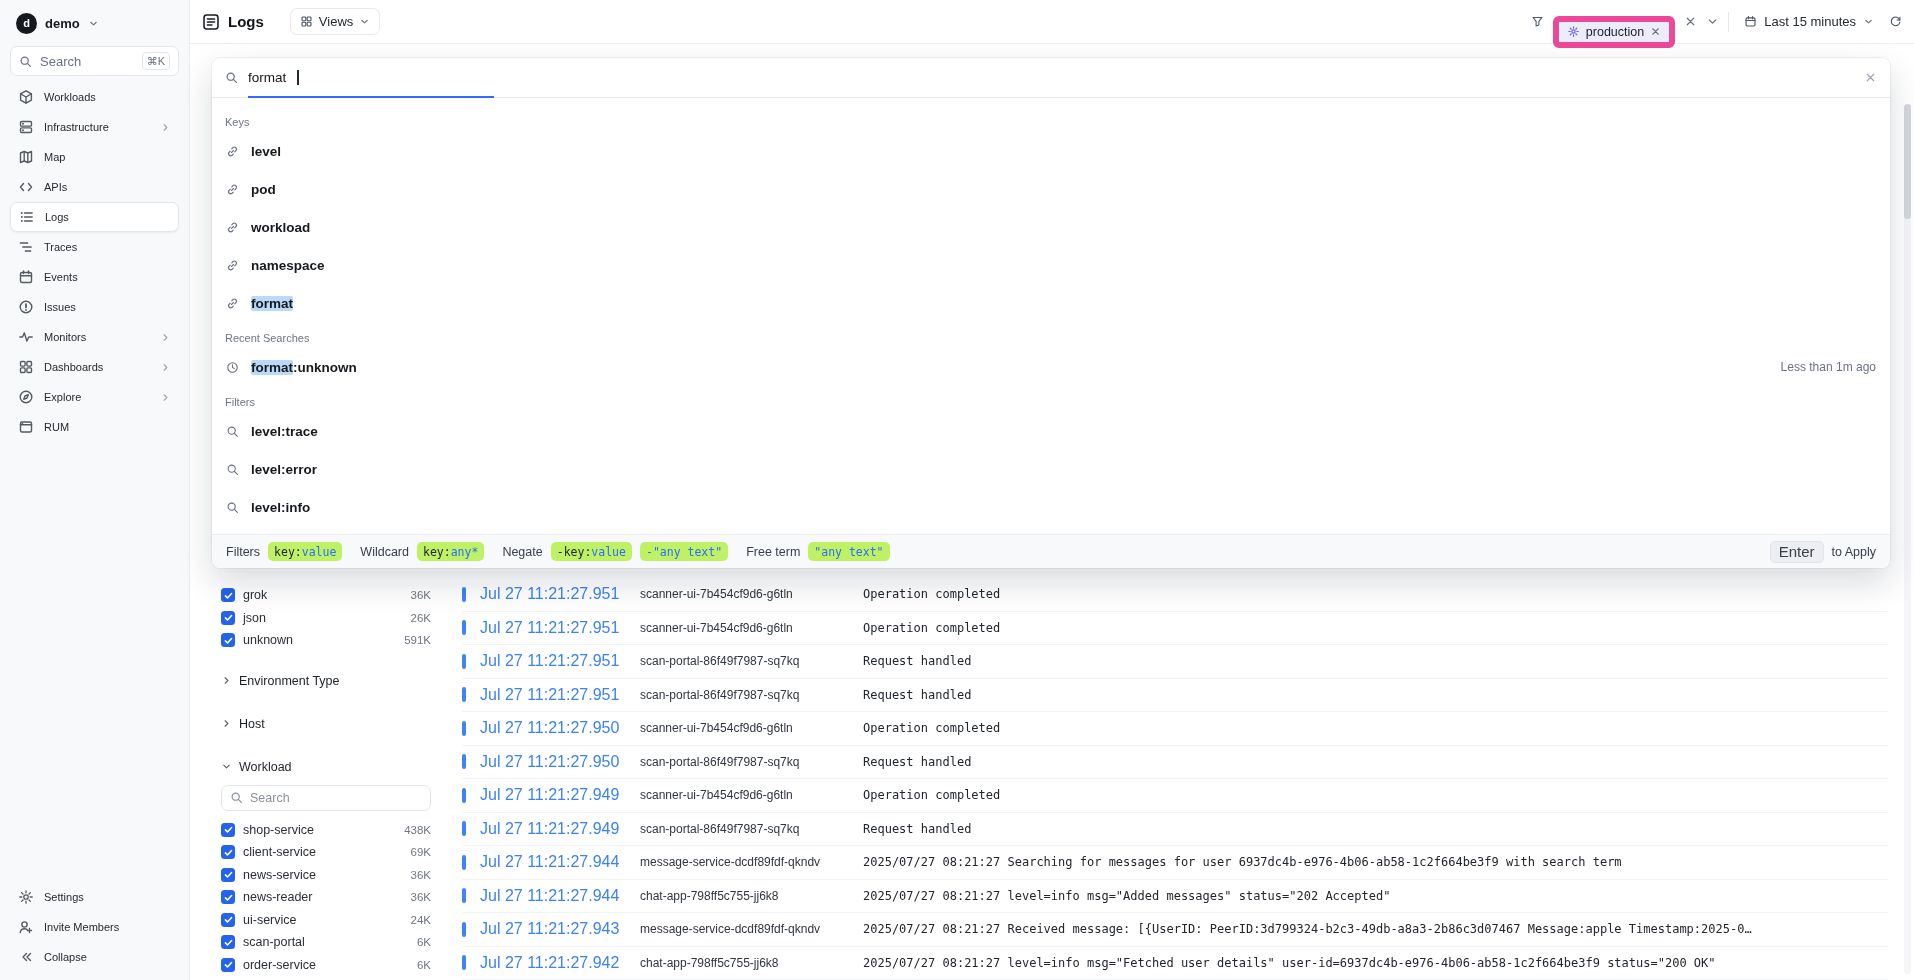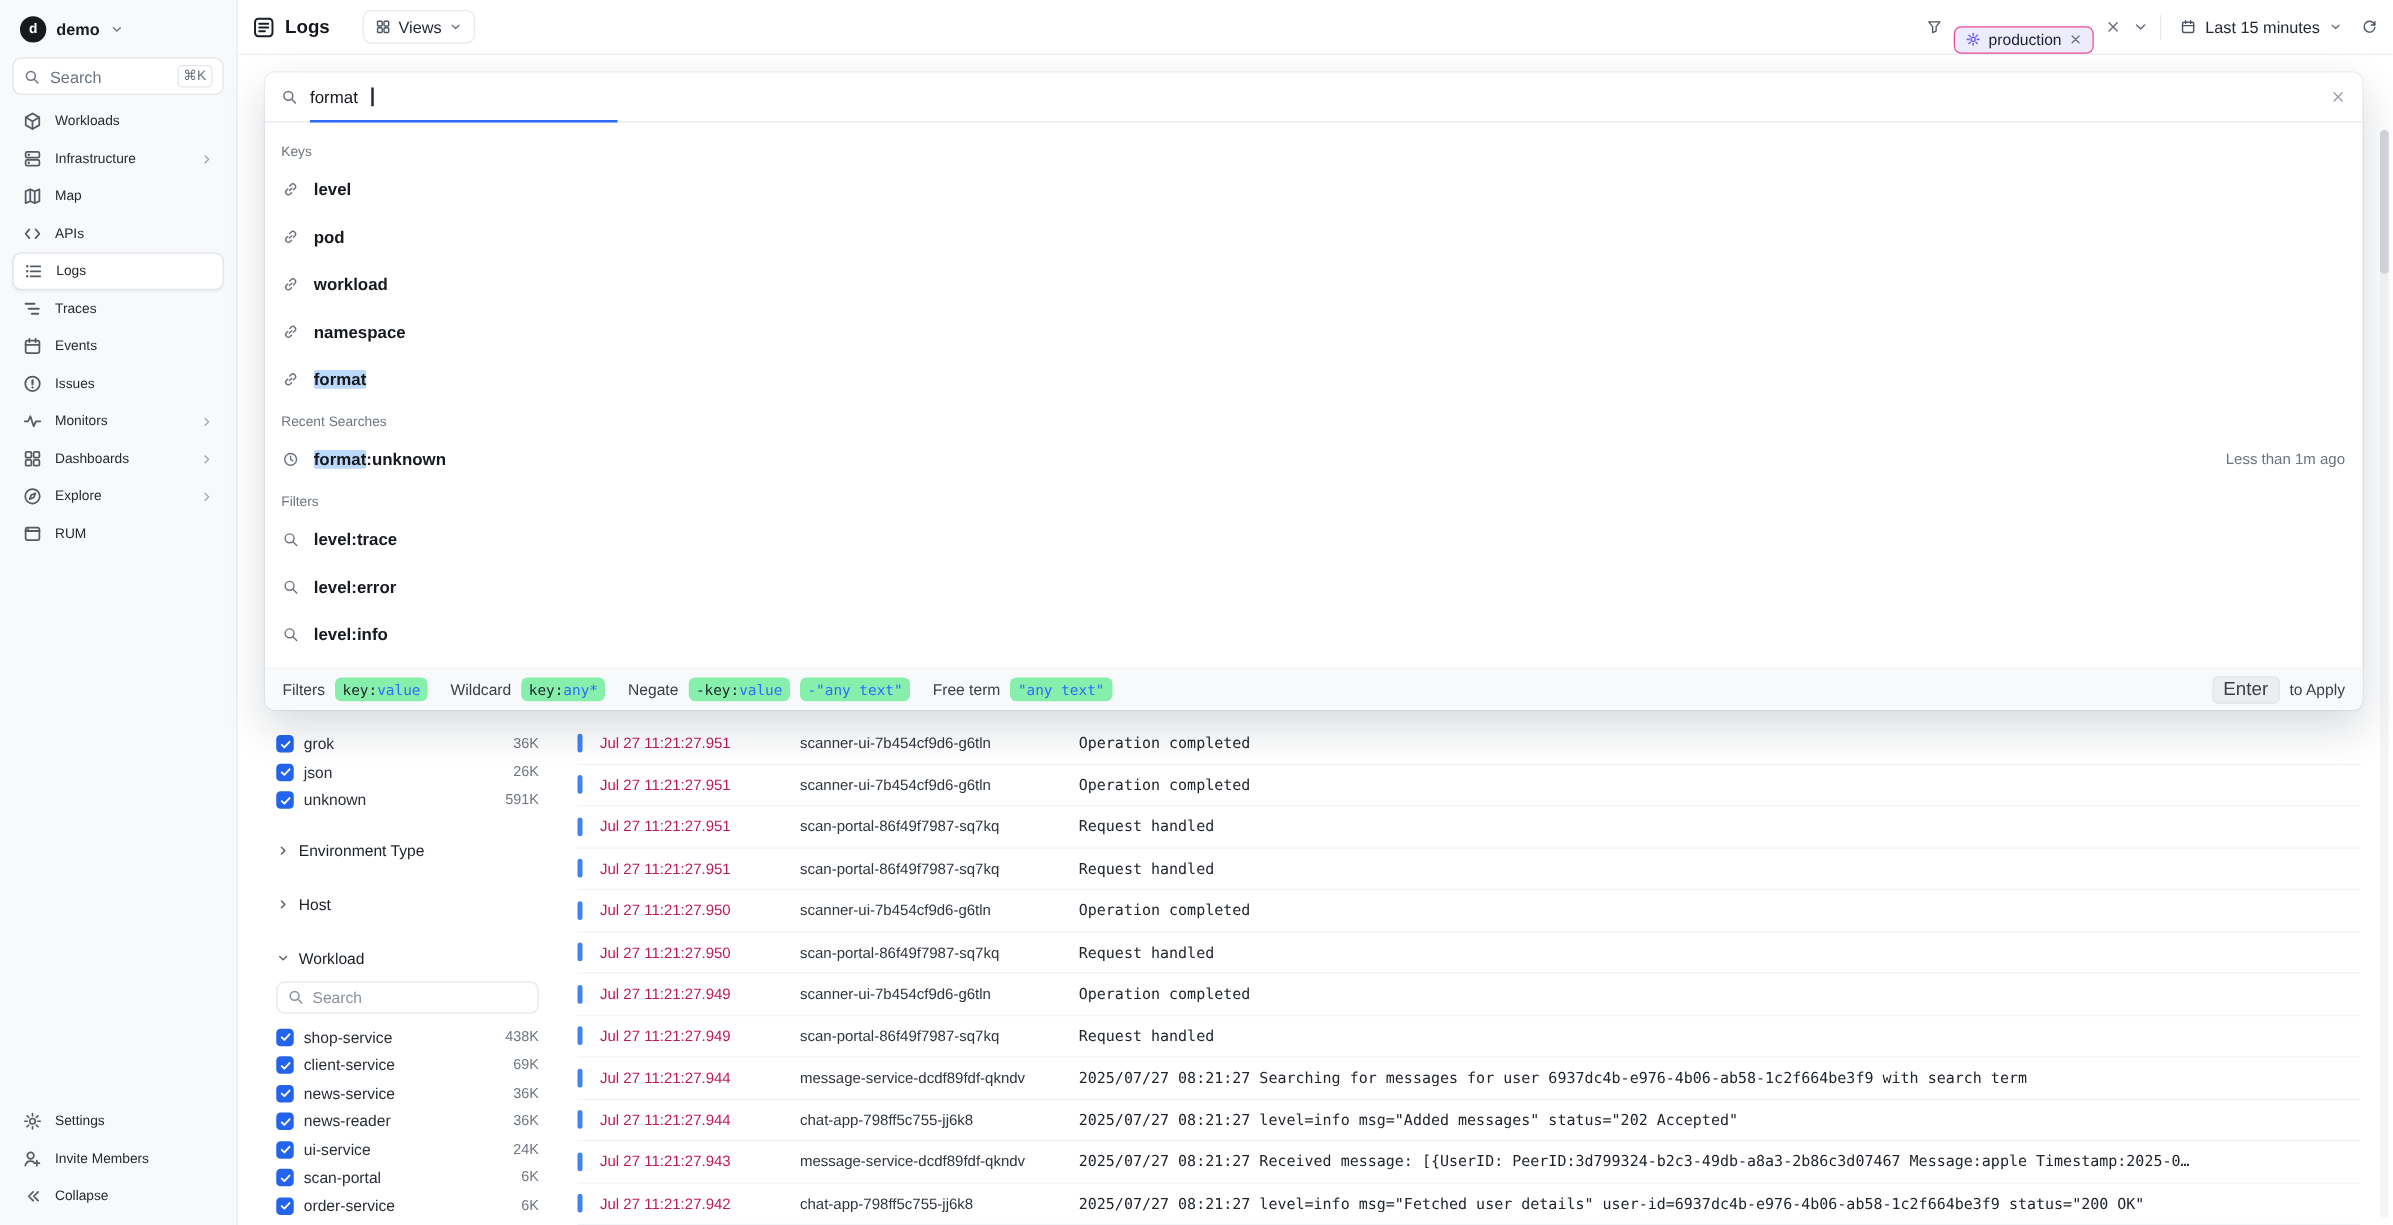--- a/index.html
+++ b/index.html
@@ -28,21 +28,21 @@
   .ic-xs { width: 11px; height: 11px; flex: none; }
 
   
   .topbar { position: absolute; left: 190px; top: 0; right: 0; height: 44px; background: #fff;
     border-bottom: 1px solid #eceef1; display: flex; align-items: center; padding: 0 12px; z-index: 10; }
   .title-group { display: flex; align-items: center; gap: 8px; }
   .page-title { font-size: 15px; font-weight: 700; color: #121519; }
   .views-btn { margin-left: 26px; display: flex; align-items: center; gap: 6px; font-size: 13px;
     color: #252a31; border: 1px solid #e7e9ec; border-radius: 7px; padding: 5px 9px; cursor: pointer; }
   .topbar-right { margin-left: auto; display: flex; align-items: center; gap: 9px; }
-  .chip { display: flex; align-items: center; gap: 6px; background: #edecfd; border: 1px solid #ec4899;
+  .chip { display: flex; align-items: center; gap: 6px; background: #edecfd; border: 6px solid #ec4899;
     border-radius: 6px; padding: 3px 8px; font-size: 12.5px; color: #1b1f27; cursor: pointer; margin-top: 20px; }
   .chip .gear-ic { color: #6f63ee; }
   .icon-btn { color: #6b7280; display: flex; align-items: center; cursor: pointer; background: none; border: none; }
   .tb-divider { width: 1px; height: 20px; background: #e5e7eb; }
   .time-btn { display: flex; align-items: center; gap: 7px; font-size: 13px; color: #252a31; cursor: pointer; padding: 4px 6px; }
   .muted-ic { color: #4b5563; }
 
   
   .facets { position: absolute; left: 212px; top: 584px; width: 228px; padding: 0 9px; z-index: 1; }
   .facet-row { height: 22.5px; display: flex; align-items: center; gap: 8px; cursor: pointer; }
@@ -53,21 +53,21 @@
   .group-header { height: 28px; margin-top: 15px; display: flex; align-items: center; gap: 7px;
     font-size: 12.5px; font-weight: 400; color: #1b2026; cursor: pointer; }
   .group-header .ic-xs { color: #5c636b; }
   .facet-search { height: 26px; margin: 4px 0 8px; border: 1px solid #e3e6ea; border-radius: 7px;
     background: #fff; display: flex; align-items: center; gap: 7px; padding: 0 8px; color: #8b929b; font-size: 12.5px; }
 
   
   .logs { position: absolute; left: 462px; top: 578px; right: 26px; z-index: 1; }
   .log-row { height: 33.5px; display: flex; align-items: center; border-bottom: 1px solid #f1f3f6; cursor: pointer; }
   .lvl-bar { width: 4px; height: 15px; border-radius: 2px; background: #3f83f8; margin-right: 14px; flex: none; }
-  .log-time { width: 160px; flex: none; font-size: 12px; color: #be185d; }
+  .log-time { width: 160px; flex: none; font-size: 16px; color: #3b82f6; }
   .log-svc { width: 223px; flex: none; font-size: 12px; color: #30363d; white-space: nowrap; overflow: hidden; }
   .log-msg { flex: 1; min-width: 0; font-family: "DejaVu Sans Mono", "Liberation Mono", monospace;
     font-size: 12px; color: #21262c; white-space: nowrap; overflow: hidden; text-overflow: ellipsis; }
 
   .vscroll { position: absolute; right: 3px; top: 104px; bottom: 6px; width: 7px; background: #f4f5f7; border-radius: 4px; z-index: 5; }
   .vthumb { width: 7px; height: 115px; background: #d3d7dc; border-radius: 4px; }
 
   
   .overlay { position: absolute; left: 212px; top: 58px; width: 1678px; z-index: 30; background: #fff;
     border-radius: 8px; box-shadow: 0 0 0 1px rgba(15,23,42,.05), 0 14px 34px rgba(15,23,42,.16); }
@@ -83,21 +83,21 @@
   .sugg { height: 38px; display: flex; align-items: center; gap: 12px; padding: 0 14px;
     font-size: 13.5px; font-weight: 600; color: #16191d; cursor: pointer; }
   .sugg .ic { color: #6b7280; }
   .hl { background: #bcd9fb; border-radius: 2px; }
   .hl:empty { display: none; }
   .age { margin-left: auto; font-size: 12px; font-weight: 400; color: #6b7280; }
   .helpbar { display: flex; align-items: center; gap: 18px; background: #f8f9fb; border-top: 1px solid #ecedf0;
     height: 34px; padding: 0 14px; border-radius: 0 0 8px 8px; font-size: 12.5px; color: #3a4049; }
   .hb-group { display: flex; align-items: center; gap: 8px; }
   .code-chip { font-family: "DejaVu Sans Mono", "Liberation Mono", monospace; font-size: 11.5px;
-    background: #86efac; border-radius: 5px; padding: 2.5px 6px; color: #21262c; }
+    background: #bef264; border-radius: 5px; padding: 2.5px 6px; color: #21262c; }
   .code-chip .blue, .code-chip.all-blue { color: #2f6bff; }
   .hb-right { margin-left: auto; display: flex; align-items: center; gap: 8px; }
   .enter-chip { font-size: 15px; background: #eceef1; border: 1px solid #e0e3e8; border-radius: 5px; padding: 1.5px 8px; color: #3a4049; }
 </style>
 </head>
 <body>
 
 <aside class="sidebar">
   <div class="org-row">
     <div class="avatar">d</div>

